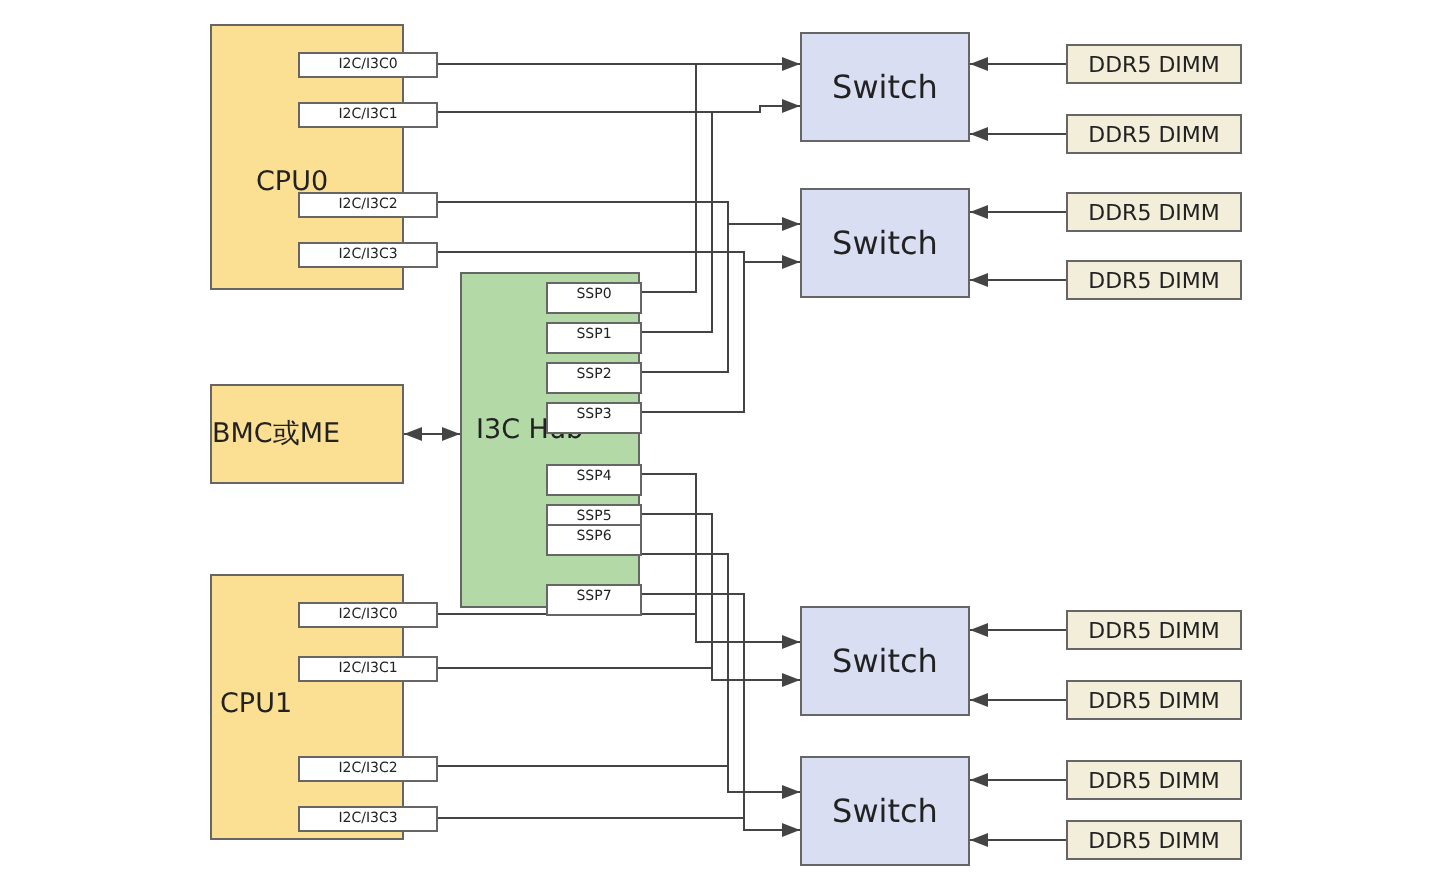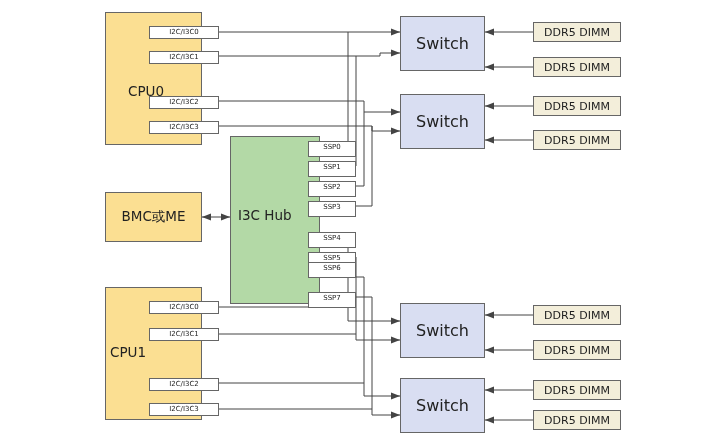--- a/index.html
+++ b/index.html
@@ -6,28 +6,28 @@
   #canvas{
     position:relative;width:720px;height:440px;background:#fff;overflow:hidden;
     font-family:"DejaVu Sans","Liberation Sans",sans-serif;color:#222;
   }
   #wires{position:absolute;left:0;top:0;width:720px;height:440px;z-index:1;}
   .block{position:absolute;box-sizing:border-box;z-index:2;border:1px solid #666;}
   .cpu,.bmc{background:var(--cpu-fill,#fbdf92);}
   .hub{background:var(--hub-fill,#b3d9a6);}
   .switch{background:var(--switch-fill,#d9def2);display:flex;align-items:center;justify-content:center;font-size:16px;}
   .dimm{background:var(--dimm-fill,#f3eeda);display:flex;align-items:center;justify-content:center;font-size:11px;text-align:right;}
-  .bmc{display:flex;align-items:center;justify-content:center;font-size:13.5px;}
+  .bmc{display:flex;align-items:center;justify-content:flex-start;font-size:13.5px;}
   .blk-label{position:absolute;font-size:13.5px;white-space:nowrap;}
   .port{
     position:absolute;box-sizing:border-box;background:#fff;border:1px solid #666;
     font-size:7px;line-height:11px;text-align:center;white-space:nowrap;overflow:hidden;z-index:3;
   }
   .cpu-port{left:43px;width:70px;height:13px;}
-  .ssp-port{left:42px;width:48px;height:16px;margin-left:35px;}
+  .ssp-port{left:42px;width:48px;height:16px;}
 </style>
 </head>
 <body>
 
 <div id="canvas">
 
   <svg id="wires" xmlns="http://www.w3.org/2000/svg" viewBox="0 0 720 440">
       <polyline points="202,32 400,32" fill="none" stroke="#444444" stroke-width="1"></polyline>
       <polygon points="400,32 391,28.5 391,35.5" fill="#444444"></polygon>
       <polyline points="320,146 348,146 348,32" fill="none" stroke="#444444" stroke-width="1"></polyline>

